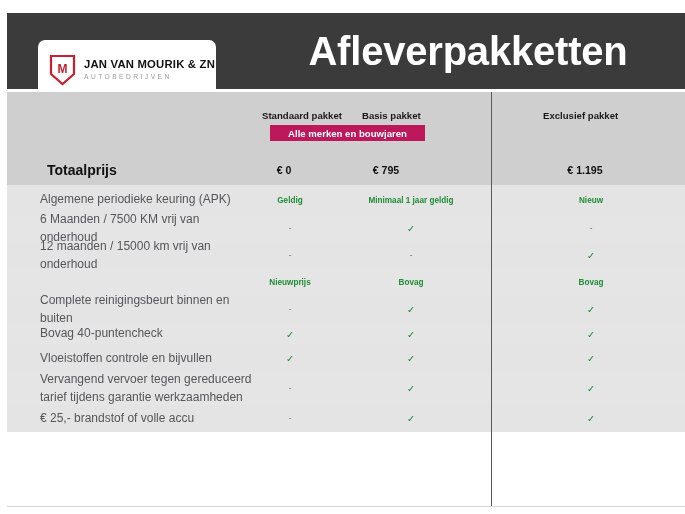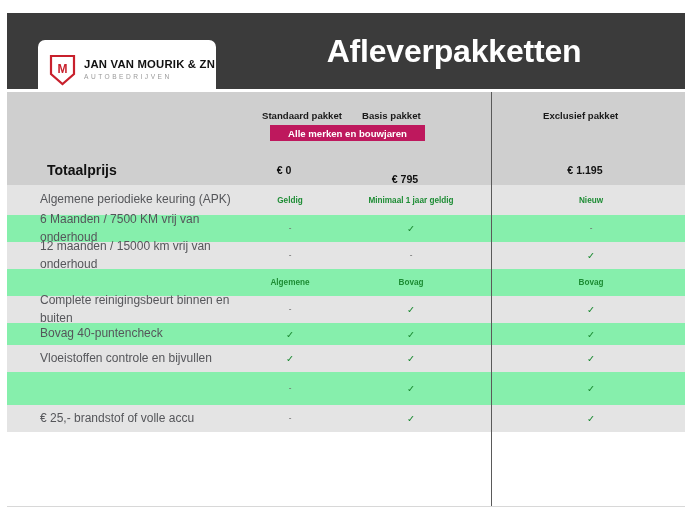--- a/index.html
+++ b/index.html
@@ -67,29 +67,29 @@
   }
   .logo-line2 {
     font-size: 6.6px;
     letter-spacing: 2.5px;
     color: #9a9a9a;
     white-space: nowrap;
     margin-top: 2px;
   }
   .header-title {
     position: absolute;
-    left: 233px;
+    left: 247px;
     top: 0;
     width: 428px;
     height: 76px;
     display: flex;
     align-items: center;
     justify-content: center;
     color: #ffffff;
-    font-size: 32px;
+    font-size: 40px;
     font-weight: bold;
     letter-spacing: -0.2px;
   }
 
   
   .colhead {
     position: absolute;
     left: 7px;
     top: 92px;
     width: 678px;
@@ -140,21 +140,21 @@
   .price {
     position: absolute;
     top: 164px;
     font-size: 10.6px;
     font-weight: bold;
     color: #111111;
     text-align: center;
     white-space: nowrap;
   }
   .price-0 { left: 244px; width: 80px; }
-  .price-1 { left: 365px; width: 80px; margin-top: 9px; }
+  .price-1 { left: 346px; width: 80px; }
   .price-2 { left: 545px; width: 80px; }
 
   
   .table {
     position: absolute;
     left: 7px;
     top: 185px;
     width: 678px;
     height: 321px;
     background: #ffffff;
@@ -170,21 +170,21 @@
     z-index: 3;
   }
   .row {
     position: relative;
     width: 100%;
     box-sizing: border-box;
     display: flex;
     align-items: center;
   }
   .row.odd  { background: #e4e4e4; }
-  .row.even { background: #86efac; }
+  .row.even { background: #e5e5e5; }
 
   .cell-label {
     position: absolute;
     left: 33px;
     width: 215px;
     font-size: 12px;
     color: #55565a;
     line-height: 1.45;
   }
   .cell-val {
@@ -264,21 +264,21 @@
           <div class="cell-val c1 mark-check">✓</div>
           <div class="cell-val c2 mark-dash">-</div>
         </div>
         <div class="row odd" style="height: 27px;">
           <div class="cell-label">12 maanden / 15000 km vrij van onderhoud</div>
           <div class="cell-val c0 mark-dash">-</div>
           <div class="cell-val c1 mark-dash">-</div>
           <div class="cell-val c2 mark-check">✓</div>
         </div>
         <div class="row even" style="height: 27px;">
-          <div class="cell-val c0">Algemene</div>
+          <div class="cell-val c0">Nieuwprijs</div>
           <div class="cell-val c1">Bovag</div>
           <div class="cell-val c2">Bovag</div>
         </div>
         <div class="row odd" style="height: 27px;">
           <div class="cell-label">Complete reinigingsbeurt binnen en buiten</div>
           <div class="cell-val c0 mark-dash">-</div>
           <div class="cell-val c1 mark-check">✓</div>
           <div class="cell-val c2 mark-check">✓</div>
         </div>
         <div class="row even" style="height: 22px;">
@@ -287,20 +287,21 @@
           <div class="cell-val c1 mark-check">✓</div>
           <div class="cell-val c2 mark-check">✓</div>
         </div>
         <div class="row odd" style="height: 27px;">
           <div class="cell-label">Vloeistoffen controle en bijvullen</div>
           <div class="cell-val c0 mark-check">✓</div>
           <div class="cell-val c1 mark-check">✓</div>
           <div class="cell-val c2 mark-check">✓</div>
         </div>
         <div class="row even" style="height: 33px;">
+          <div class="cell-label">Vervangend vervoer tegen gereduceerd tarief tijdens garantie werkzaamheden</div>
           <div class="cell-val c0 mark-dash">-</div>
           <div class="cell-val c1 mark-check">✓</div>
           <div class="cell-val c2 mark-check">✓</div>
         </div>
         <div class="row odd" style="height: 27px;">
           <div class="cell-label">€ 25,- brandstof of  volle accu</div>
           <div class="cell-val c0 mark-dash">-</div>
           <div class="cell-val c1 mark-check">✓</div>
           <div class="cell-val c2 mark-check">✓</div>
         </div>

